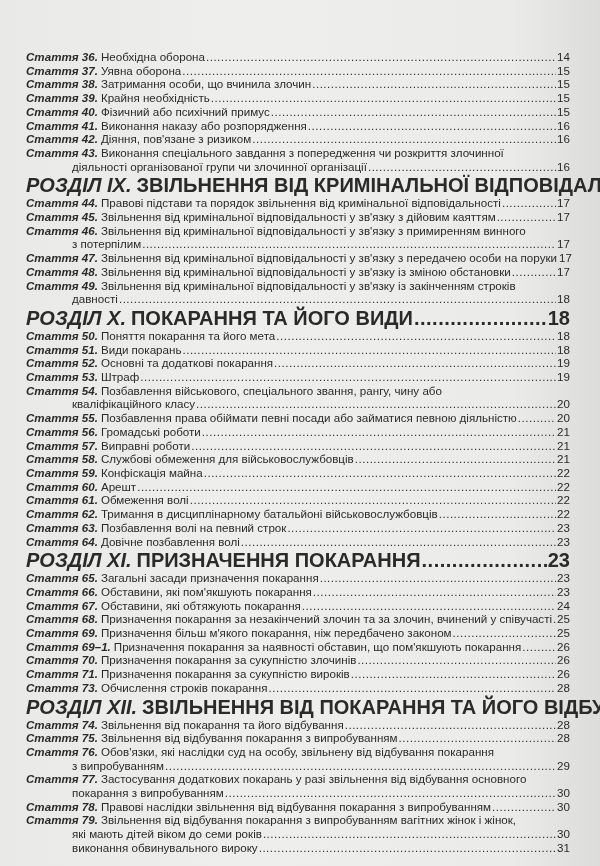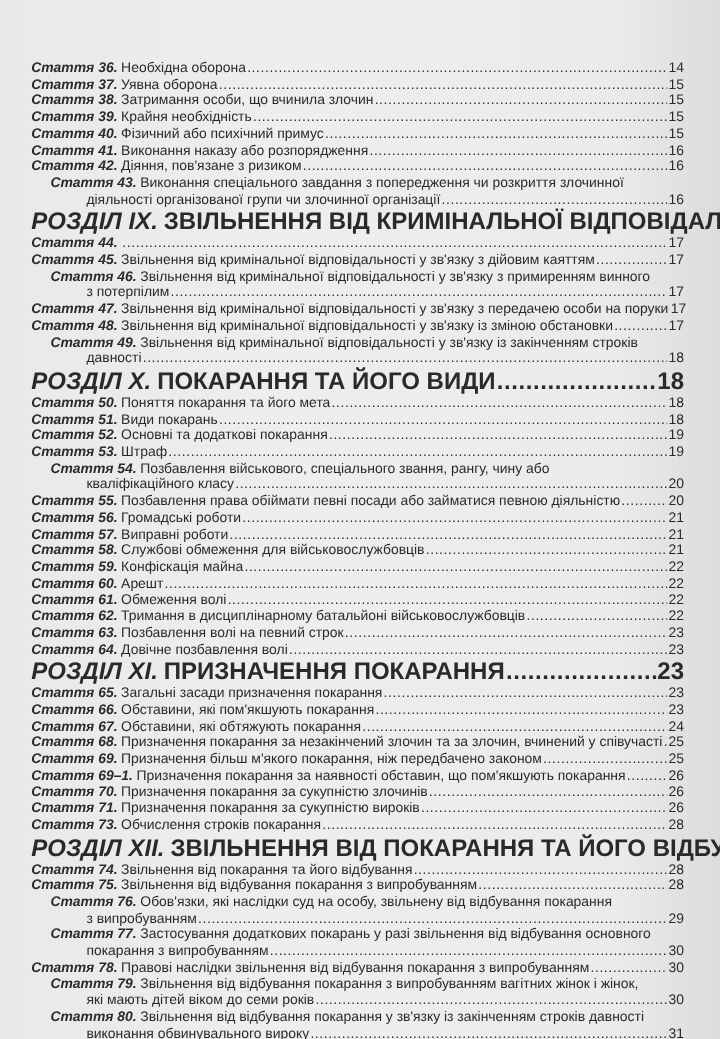--- a/index.html
+++ b/index.html
@@ -19,21 +19,21 @@
   .row .lbl { font-weight:bold; font-style:italic; margin-right:3px; }
   .row .txt { }
   .row .dots { flex:1; overflow:hidden; margin:0 1px; }
   .row .dots::after {
     content:"..................................................................................................................................................................................................................";
     letter-spacing:0.5px;
   }
   .row .pg { text-align:right; min-width:12px; }
   .wrap { }
   .wrap .first { font-size:11.6px; line-height:13.7px; white-space:nowrap; }
-  .wrap .first .lbl { font-weight:bold; font-style:italic; margin-right:3px;margin-left:16px; }
+  .wrap .first .lbl { font-weight:bold; font-style:italic; margin-right:3px; }
   .wrap .cont { padding-left:46px; }
   .sec {
     display:flex; align-items:flex-end;
     font-size:20px; line-height:19px; font-weight:bold;
     margin-top:3px; margin-bottom:1px;
     white-space:nowrap;
   }
   .sec .lbl { font-style:italic; margin-right:5px; }
   .sec .dots { flex:1; overflow:hidden; margin:0 1px; }
   .sec .dots::after {
@@ -99,20 +99,21 @@
         </div>
       </div>
     <div class="sec">
         <span class="lbl">РОЗДІЛ IX.</span>
         <span class="txt">ЗВІЛЬНЕННЯ ВІД КРИМІНАЛЬНОЇ ВІДПОВІДАЛЬНОСТІ</span>
         <span class="dots"></span>
         <span class="pg">17</span>
       </div>
     <div class="row">
         <span class="lbl">Стаття 44.</span>
+        <span class="txt">Правові підстави та порядок звільнення від кримінальної відповідальності</span>
         <span class="dots"></span>
         <span class="pg">17</span>
       </div>
     <div class="row">
         <span class="lbl">Стаття 45.</span>
         <span class="txt">Звільнення від кримінальної відповідальності у зв'язку з дійовим каяттям</span>
         <span class="dots"></span>
         <span class="pg">17</span>
       </div>
     <div class="wrap">
@@ -355,23 +356,20 @@
         <div class="first">
           <span class="lbl">Стаття 79.</span><span class="txt">Звільнення від відбування покарання з випробуванням вагітних жінок і жінок,</span>
         </div>
         <div class="row cont">
           <span class="txt">які мають дітей віком до семи років</span>
           <span class="dots"></span>
           <span class="pg">30</span>
         </div>
       </div>
     <div class="wrap">
-        <div class="first">
-          <span class="lbl">Стаття 80.</span><span class="txt">Звільнення від відбування покарання у зв'язку із закінченням строків давності</span>
-        </div>
         <div class="row cont">
           <span class="txt">виконання обвинувального вироку</span>
           <span class="dots"></span>
           <span class="pg">31</span>
         </div>
       </div>
   </div>
 <div class="pagenum">202</div>
 
 </body></html>

